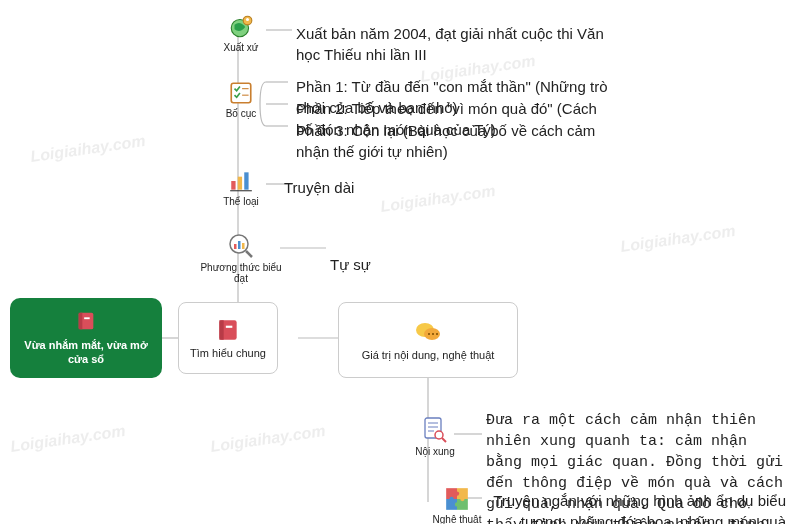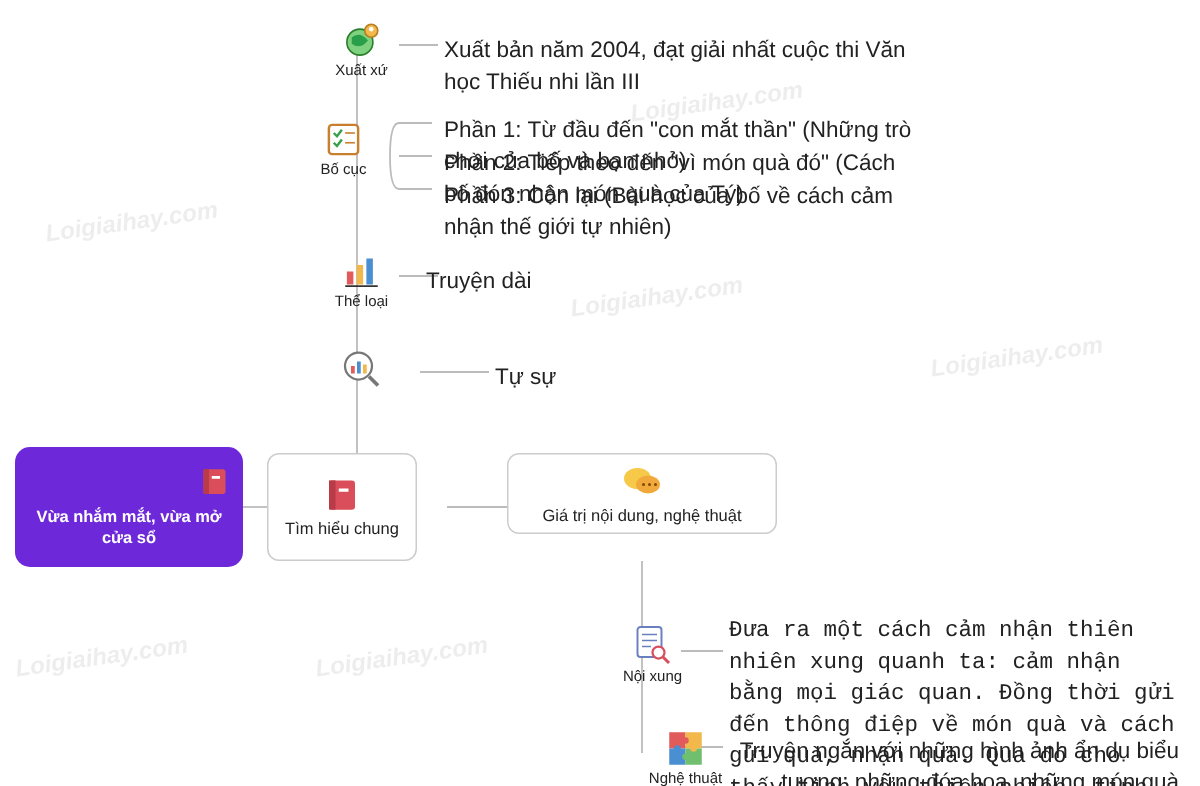--- a/index.html
+++ b/index.html
@@ -28,74 +28,74 @@
     top: 0; left: 0;
     width: 800px; height: 524px;
     pointer-events: none;
   }
   .root-node {
     position: absolute;
     left: 10px;
     top: 298px;
     width: 152px;
     height: 80px;
-    background: #6d28d9;
+    background: #15803d;
     color: #fff;
     border-radius: 10px;
     display: flex;
     flex-direction: column;
-    align-items: flex-end;
+    align-items: center;
     justify-content: center;
     padding: 8px;
     text-align: center;
   }
   .root-node .icon-slot { margin-bottom: 6px; }
   .root-title { font-weight: bold; font-size: 11px; line-height: 1.3; }
   .box-node {
     position: absolute;
     background: #fff;
     border: 1px solid #ccc;
     border-radius: 8px;
     display: flex;
     flex-direction: column;
     align-items: center;
     justify-content: center;
     padding: 6px 10px;
   }
   .box-node .icon-slot { margin-bottom: 4px; }
   .box-label { font-size: 11px; text-align: center; }
   #box-general { left: 178px; top: 302px; width: 100px; height: 72px; }
-  #box-value   { left: 338px; top: 302px; width: 180px; height: 54px; }
+  #box-value   { left: 338px; top: 302px; width: 180px; height: 76px; }
   .icon-node {
     position: absolute;
     display: flex;
     flex-direction: column;
     align-items: center;
     width: 90px;
   }
   .icon-node .icon-slot { margin-bottom: 2px; }
   .icon-caption { font-size: 10px; text-align: center; color: #222; }
   #n-origin { left: 196px; top: 14px; }
-  #n-layout { left: 184px; top: 80px; }
+  #n-layout { left: 196px; top: 80px; }
   #n-genre  { left: 196px; top: 168px; }
   #n-mode   { left: 196px; top: 232px; }
   #n-content{ left: 390px; top: 416px; }
   #n-art    { left: 412px; top: 486px; }
   .leaf-text {
     position: absolute;
     font-size: 15px;
     line-height: 1.4;
     max-width: 320px;
   }
   #t-origin { left: 296px; top: 23px; }
   #t-p1     { left: 296px; top: 76px; }
   #t-p2     { left: 296px; top: 98px; }
   #t-p3     { left: 296px; top: 120px; }
   #t-genre  { left: 284px; top: 177px; }
-  #t-mode   { left: 330px; top: 241px; }
+  #t-mode   { left: 330px; top: 254px; }
   #t-content{ left: 486px; top: 410px; max-width: 300px; font-family: Liberation Mono, monospace; }
   #t-art    { left: 486px; top: 490px; max-width: 300px; text-align: right; }
   .icon-slot { display:inline-flex; }
 </style>
 </head>
 <body>
 
 <div class="watermark" style="left:30px;top:140px">Loigiaihay.com</div>
 <div class="watermark" style="left:420px;top:60px">Loigiaihay.com</div>
 <div class="watermark" style="left:620px;top:230px">Loigiaihay.com</div>
@@ -208,20 +208,21 @@
 <div id="n-mode" class="icon-node">
   <span class="icon-slot">
     <svg width="28" height="28" viewBox="0 0 28 28">
         <circle cx="12" cy="12" r="9" fill="#fff" stroke="#777" stroke-width="1.5"></circle>
         <rect x="7" y="12" width="2.5" height="5" fill="#e25b5b"></rect>
         <rect x="11" y="9" width="2.5" height="8" fill="#4a8fd1"></rect>
         <rect x="15" y="11" width="2.5" height="6" fill="#f2b84b"></rect>
         <line x1="19" y1="19" x2="25" y2="25" stroke="#777" stroke-width="2.5"></line>
       </svg>
   </span>
+  <div class="icon-caption">Phương thức biểu đạt</div>
 </div>
 
 <div id="n-content" class="icon-node">
   <span class="icon-slot">
     <svg width="26" height="28" viewBox="0 0 26 28">
         <rect x="3" y="2" width="16" height="20" rx="2" fill="#fff" stroke="#6a7fbf" stroke-width="1.3"></rect>
         <line x1="6" y1="7" x2="16" y2="7" stroke="#6a7fbf"></line>
         <line x1="6" y1="11" x2="16" y2="11" stroke="#6a7fbf"></line>
         <line x1="6" y1="15" x2="12" y2="15" stroke="#6a7fbf"></line>
         <circle cx="17" cy="19" r="4" fill="#fff" stroke="#d94e5a" stroke-width="1.5"></circle>

